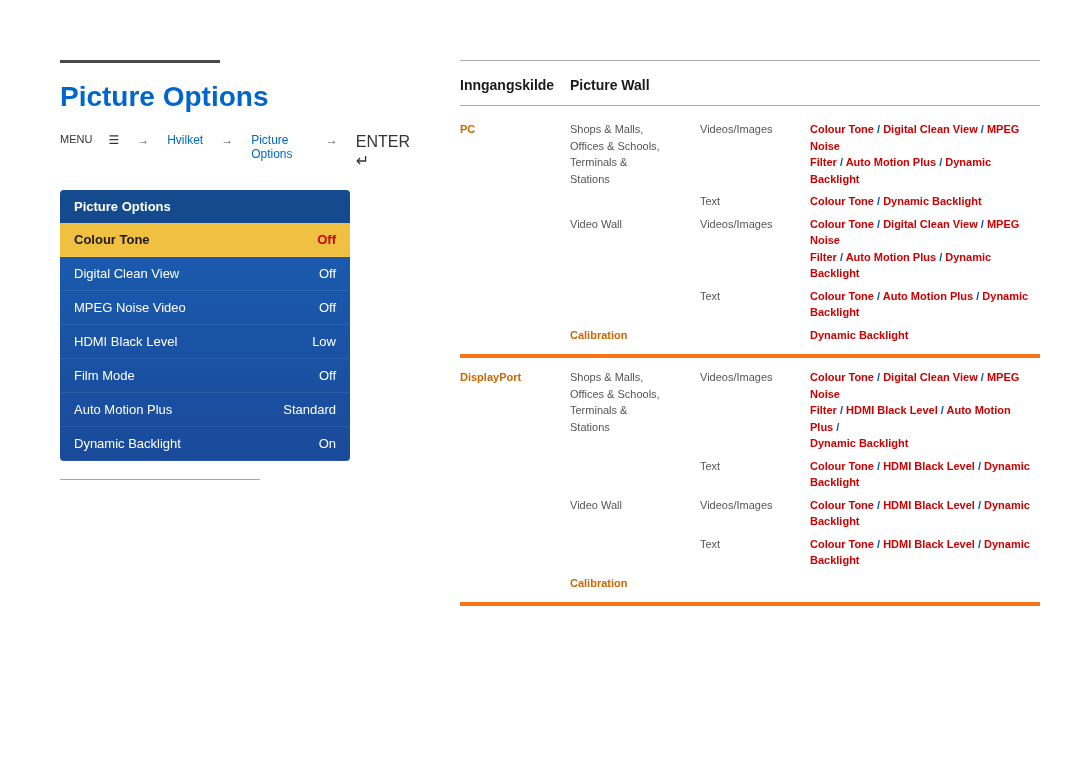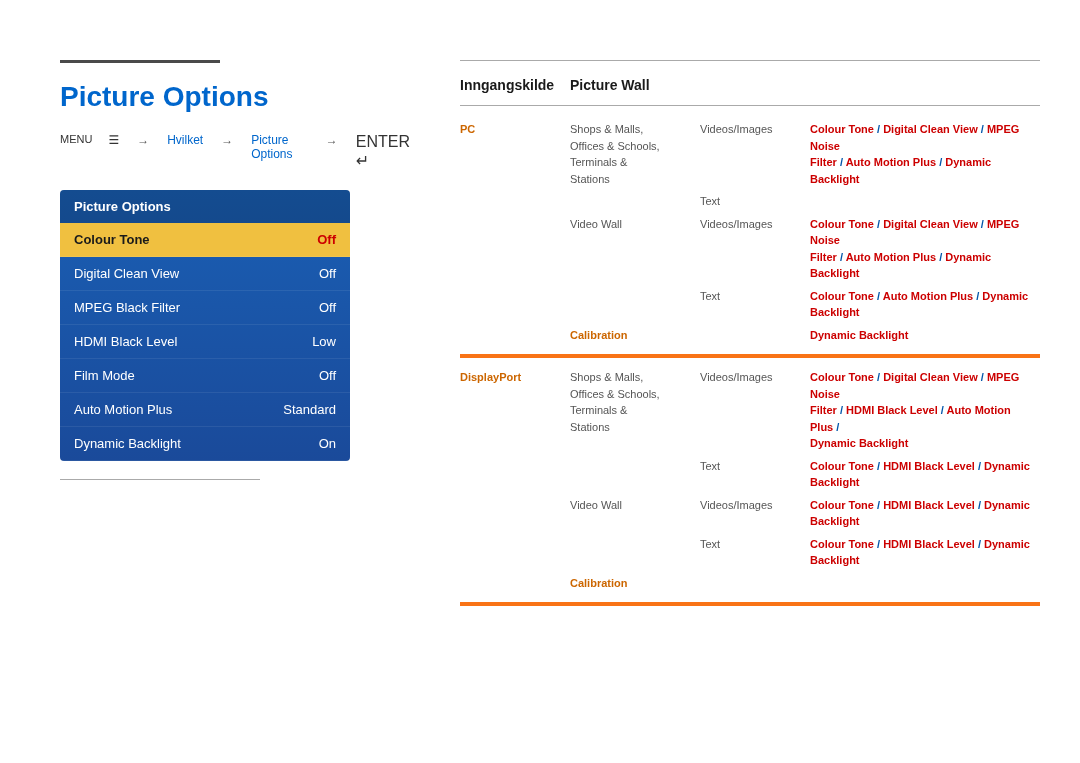--- a/index.html
+++ b/index.html
@@ -218,21 +218,21 @@
 
       <div class="menu-item selected">
         <span class="item-label">Colour Tone</span>
         <span class="item-value">Off</span>
       </div>
       <div class="menu-item">
         <span class="item-label">Digital Clean View</span>
         <span class="item-value">Off</span>
       </div>
       <div class="menu-item">
-        <span class="item-label">MPEG Black Filter</span>
+        <span class="item-label">MPEG Noise Video</span>
         <span class="item-value">Off</span>
       </div>
       <div class="menu-item">
         <span class="item-label">HDMI Black Level</span>
         <span class="item-value">Low</span>
       </div>
       <div class="menu-item">
         <span class="item-label">Film Mode</span>
         <span class="item-value">Off</span>
       </div>
@@ -265,20 +265,23 @@
         <div class="cell mode">Shops &amp; Malls,<br>Offices &amp; Schools,<br>Terminals &amp;<br>Stations</div>
         <div class="cell submode">Videos/Images</div>
         <div class="cell adjustable">
           <span>Colour Tone</span> / <span>Digital Clean View</span> / <span>MPEG Noise<br>Filter</span> / <span>Auto Motion Plus</span> / <span>Dynamic Backlight</span>
         </div>
       </div>
       <div class="table-row">
         <div class="cell"></div>
         <div class="cell"></div>
         <div class="cell submode">Text</div>
+        <div class="cell adjustable">
+          <span>Colour Tone</span> / <span>Dynamic Backlight</span>
+        </div>
       </div>
       <div class="table-row">
         <div class="cell"></div>
         <div class="cell mode">Video Wall</div>
         <div class="cell submode">Videos/Images</div>
         <div class="cell adjustable">
           <span>Colour Tone</span> / <span>Digital Clean View</span> / <span>MPEG Noise<br>Filter</span> / <span>Auto Motion Plus</span> / <span>Dynamic Backlight</span>
         </div>
       </div>
       <div class="table-row">

